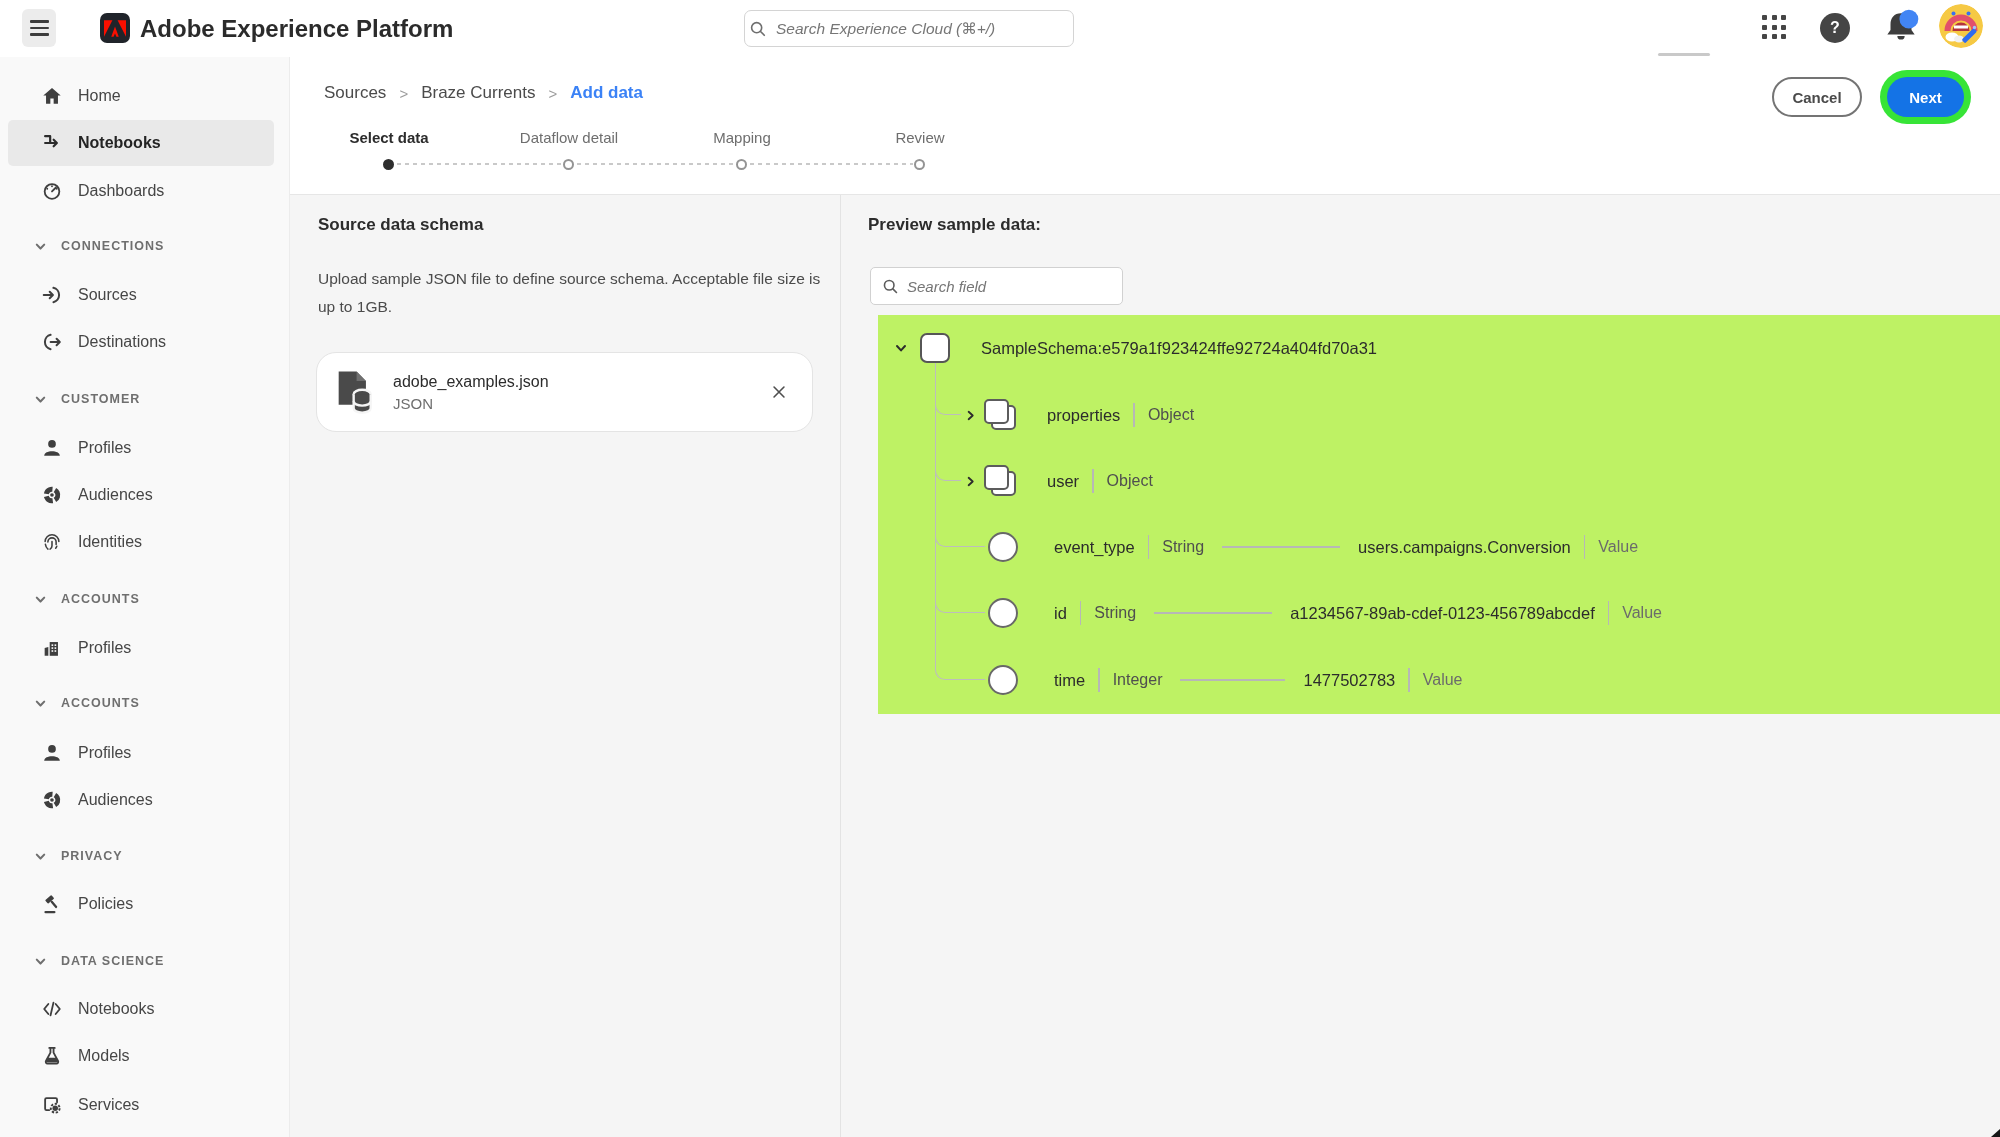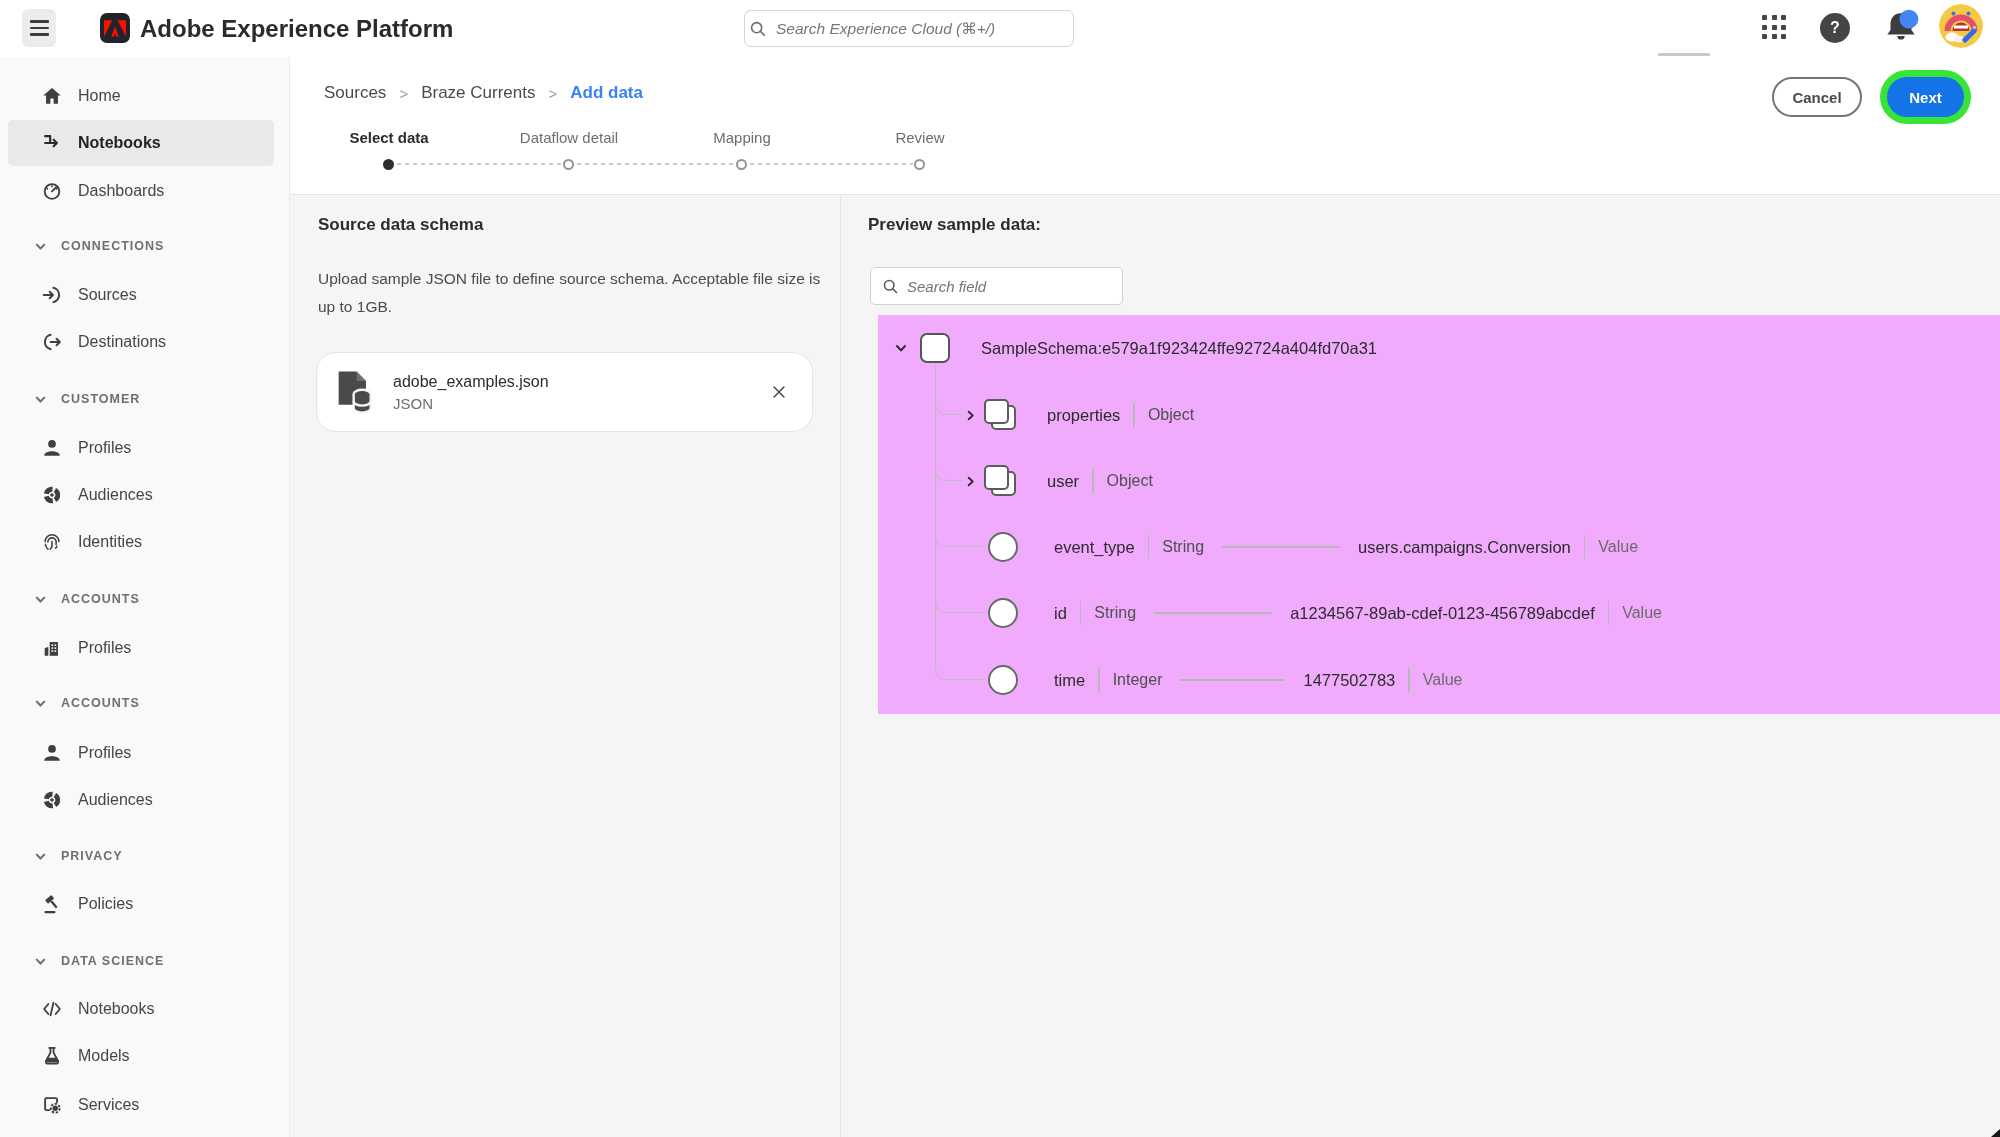--- a/index.html
+++ b/index.html
@@ -72,21 +72,21 @@
   .file-type { font-size:15px; color:#6e6e6e; margin-top:4px; }
   .file-close { margin-right:20px; flex:none; display:flex; cursor:pointer; padding:4px; }
 
   .field-search { position:absolute; left:29px; top:72px; width:253px; height:38px; background:#fff; border:1px solid #d1d1d1;
     border-radius:5px; display:flex; align-items:center; padding:0 11px; }
   .field-search input { border:none; outline:none; flex:1; font-size:15px; font-style:italic; color:#555; margin-left:8px;
     font-family:"Liberation Sans","DejaVu Sans",sans-serif; background:transparent; }
   .field-search input::placeholder { color:#757575; }
 
   
-  .tree { position:absolute; left:37px; top:120px; right:0; height:399px; background:#f0abfc; }
+  .tree { position:absolute; left:37px; top:120px; right:0; height:399px; background:#bef264; }
   .t-vline { position:absolute; left:57px; top:48px; height:291px; border-left:1.5px solid #bdbdbd; }
   .t-elbow { position:absolute; left:57px; height:26px; border-left:1.5px solid #bdbdbd; border-bottom:1.5px solid #bdbdbd;
     border-bottom-left-radius:10px; }
   .t-row { position:absolute; left:0; right:0; height:38px; display:flex; align-items:center; }
   .t-label { font-size:16.5px; color:#2c2c2c; white-space:nowrap; }
   .t-type { font-size:16px; color:#4f4f4f; white-space:nowrap; }
   .t-tag { font-size:16px; color:#6b6b6b; white-space:nowrap; }
   .t-bar { width:1.5px; height:24px; background:#b7b7b7; margin:0 13px; flex:none; }
   .t-line { width:118px; height:1.5px; background:#b7b7b7; margin:0 18px; flex:none; }
   .t-check { width:30px; height:30px; border:2.2px solid #565656; border-radius:7px; background:#fff; margin-left:12px; cursor:pointer; flex:none; }

